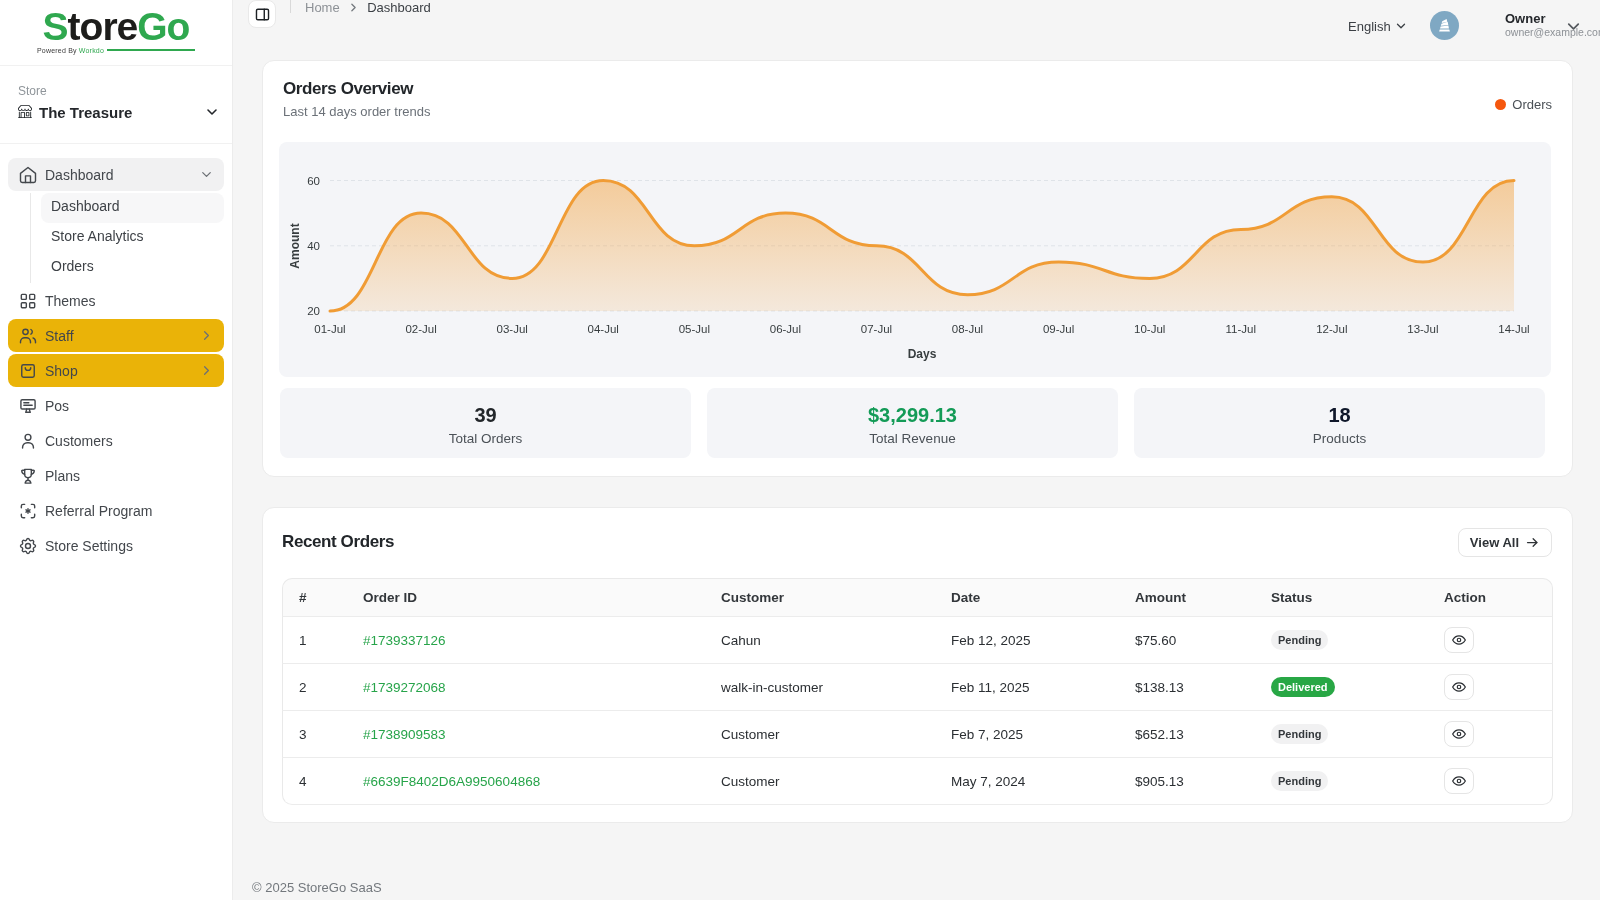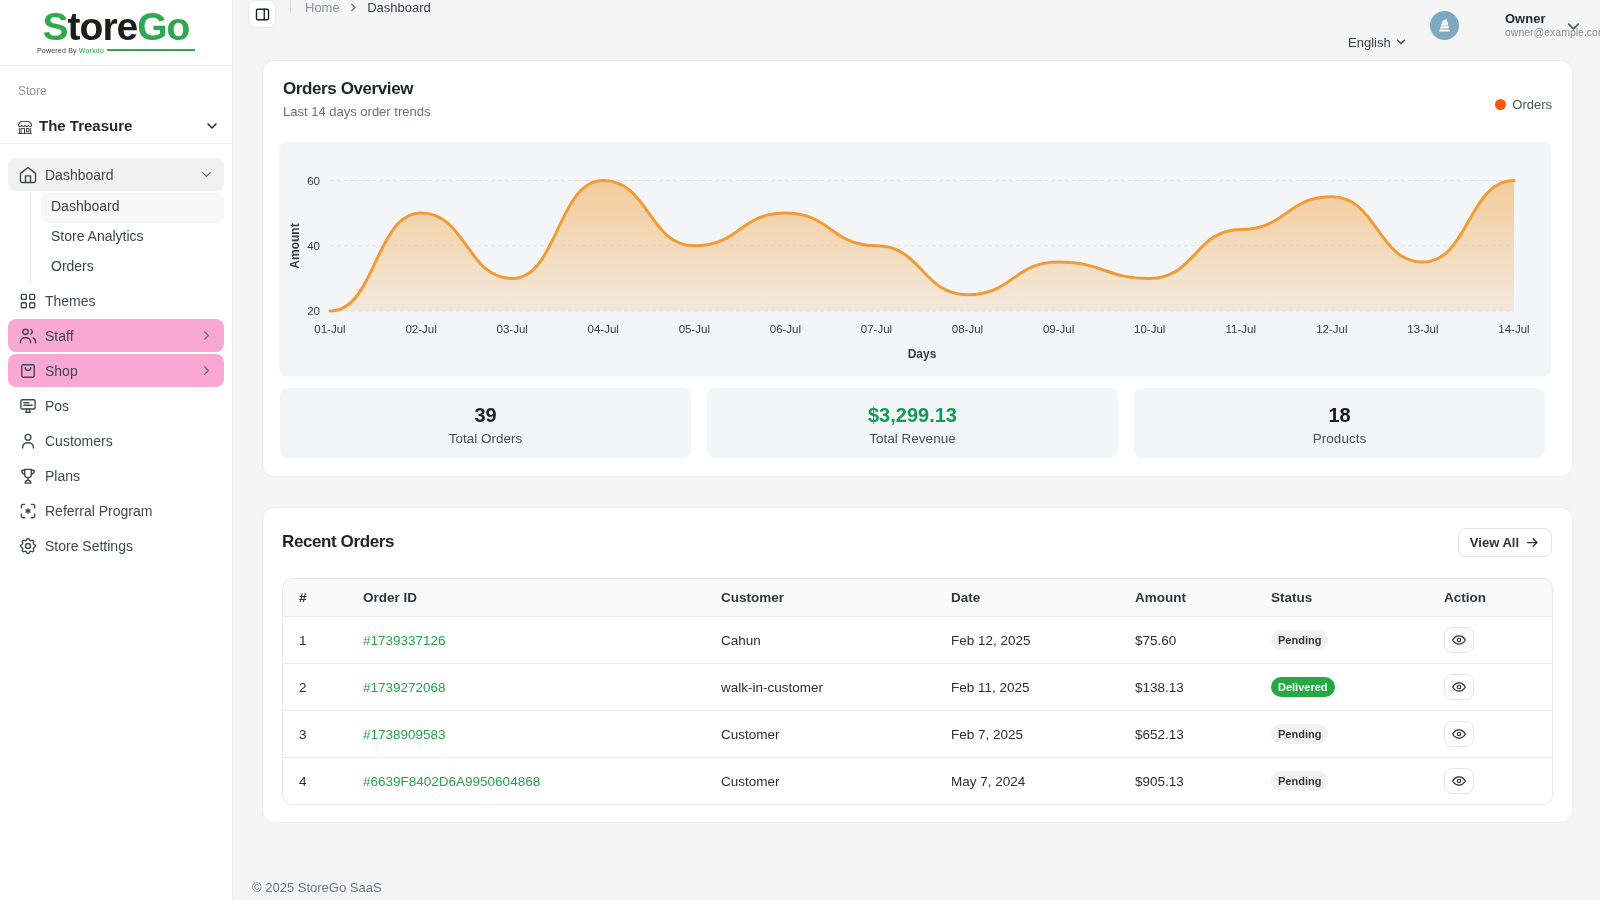--- a/index.html
+++ b/index.html
@@ -6,39 +6,39 @@
 html,body { width:1600px; height:900px; overflow:hidden; }
 body { font-family:"Liberation Sans", sans-serif; background:#f5f5f5; color:#2b2f33; position:relative; }
 .sidebar { position:absolute; left:0; top:0; width:233px; height:900px; background:#fff; border-right:1px solid #ececec; }
 .logo-wrap { height:66px; border-bottom:1px solid #f1f1f1; text-align:center; padding-top:8px; }
 .logo { font-size:39px; font-weight:bold; letter-spacing:-1px; color:#1d1d1b; line-height:38px; }
 .logo .g { color:#2fa84f; }
 .tagline { font-size:7px; color:#3a3a3a; letter-spacing:0.2px; margin-top:1px; }
 .tagline .g { color:#2fa84f; }
 .tagline .ln { display:inline-block; width:88px; height:2px; background:#2fa84f; vertical-align:middle; margin-left:3px; margin-bottom:2px; }
 .store-label { font-size:12px; color:#8f959a; padding:18px 0 0 18px; }
-.store-row { display:flex; align-items:flex-end; padding:6px 12px 0 18px; height:36px; }
+.store-row { display:flex; align-items:flex-start; padding:6px 12px 0 18px; height:36px; }
 .store-row .txt { font-size:15px; font-weight:bold; color:#24272b; margin-left:7px; flex:1; }
 .sb-divider { border-bottom:1px solid #f1f1f1; margin-top:9px; }
 .menu { padding:14px 8px 0 8px; }
 .mi { display:flex; align-items:center; height:33px; padding:0 10px; border-radius:8px; margin-bottom:2px; color:#43474c; }
 .mi .txt { font-size:14px; margin-left:7px; flex:1; }
 .mi.active { background:#f1f1f2; }
-.mi.subtle { background:#f9a8d4; }
+.mi.subtle { background:#eab308; }
 .submenu { position:relative; padding:0; margin-left:22px; margin-bottom:1px; border-left:1px solid #e8e8e8; }
 .submenu a { display:block; font-size:14px; line-height:15px; color:#3e4247; padding:6px 0 9px 20px; text-decoration:none; }
 .submenu a.on { background:#f7f7f8; border-radius:8px; margin-left:10px; padding-left:10px; }
 .main { position:absolute; left:234px; top:0; width:1366px; height:900px; }
 .topbar { height:52px; display:flex; align-items:flex-start; padding:0 32px 0 14px; position:relative; }
 .tgl { width:28px; height:28px; background:#fff; border:1px solid #e9e9e9; border-radius:8px; display:flex; align-items:center; justify-content:center; }
 .tb-sep { width:1px; height:13px; background:#d9d9d9; margin:0 14px; }
 .crumb { font-size:13px; color:#8d9196; display:flex; align-items:center; }
 .crumb b { color:#3b3f44; font-weight:normal; }
 
-.lang { position:absolute; left:1114px; top:16px; height:52px; font-size:13px; color:#3b3f44; display:flex; align-items:center; }
+.lang { position:absolute; left:1114px; top:0; height:52px; font-size:13px; color:#3b3f44; display:flex; align-items:center; }
 .avatar { position:absolute; left:1196px; top:11px; width:29px; height:29px; border-radius:50%; background:#7fa8c3; display:flex; align-items:center; justify-content:center; }
 .who { position:absolute; left:1271px; top:12px; }
 .who .nm { font-size:13px; font-weight:bold; color:#24272b; line-height:14px; }
 .who .em { font-size:10.5px; color:#8d9196; line-height:13px; }
 .content { padding:8px 27px 0 28px; }
 .card { background:#fff; border:1px solid #ebebeb; border-radius:12px; }
 .card1 { height:417px; position:relative; }
 .c1head { display:flex; padding:18px 20px 0 20px; }
 .c1head h2 { font-size:17px; letter-spacing:-0.4px; color:#22262a; }
 .c1head .sub { font-size:13px; color:#6b7178; margin-top:5px; }

